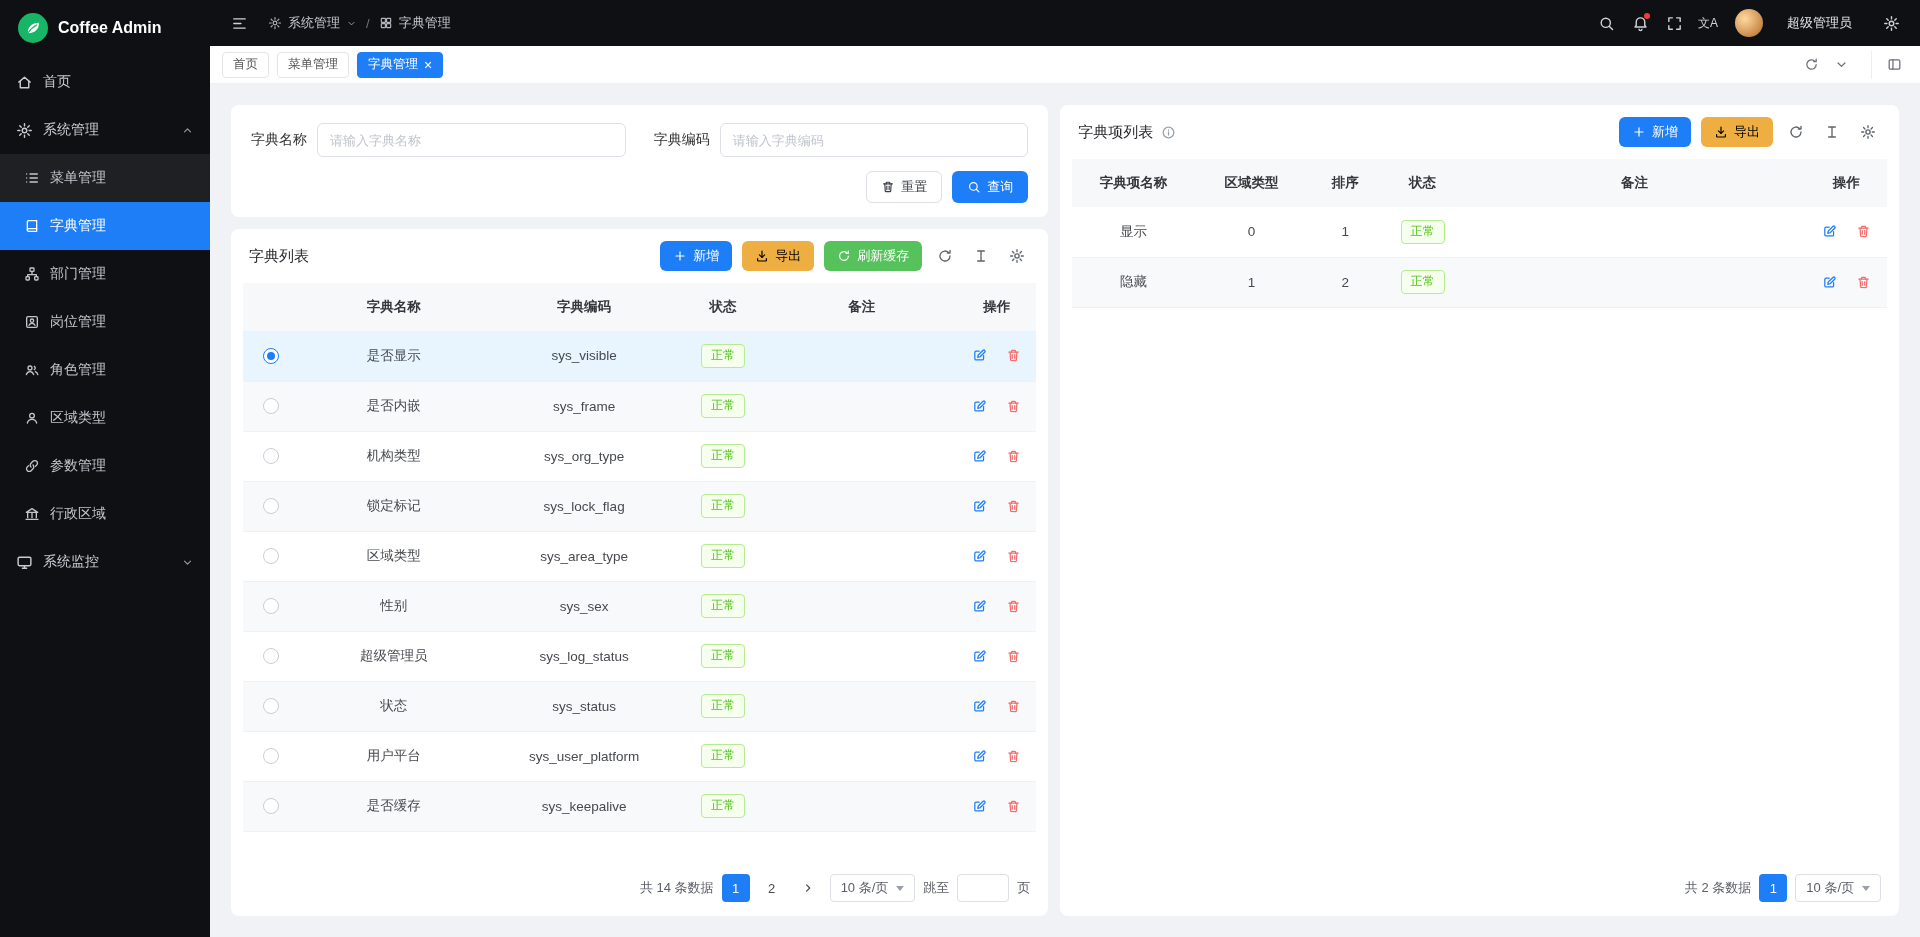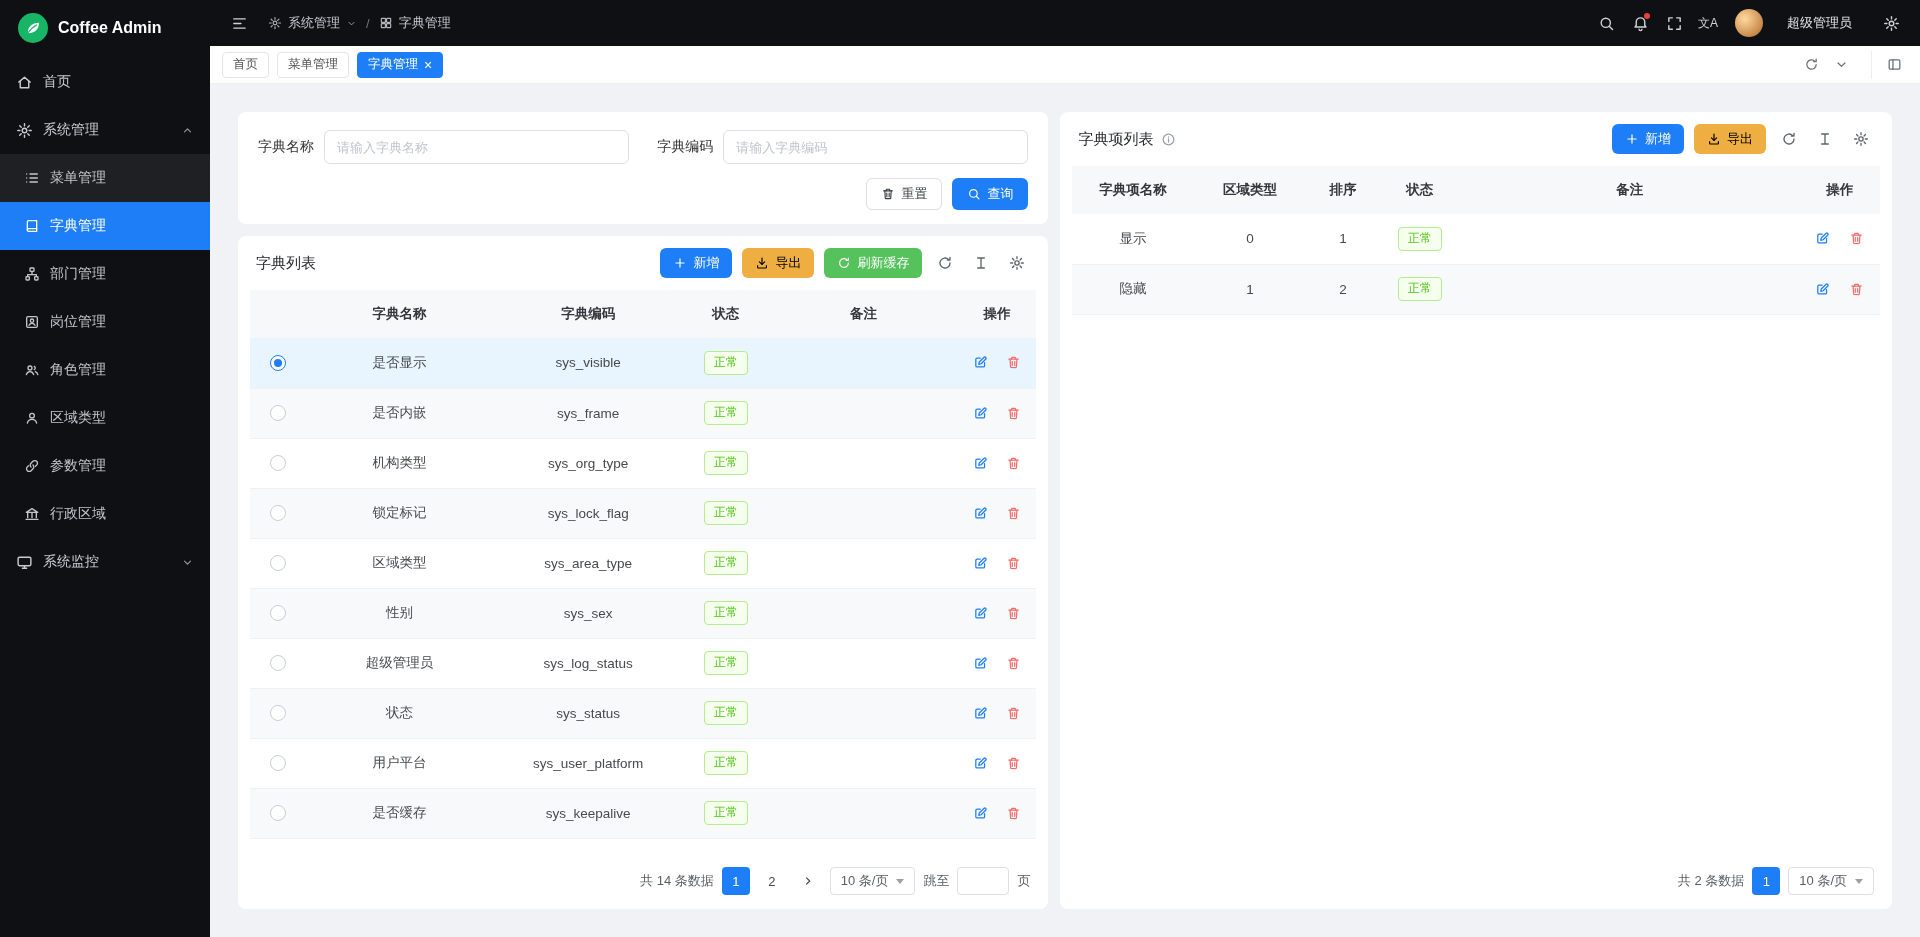--- a/index.html
+++ b/index.html
@@ -53,21 +53,21 @@
        font-size:12.5px;color:#555;background:#fff;cursor:pointer;white-space:nowrap}
   .tab .close{display:none;font-size:14px;line-height:1;cursor:pointer}
   .tab.selected{background:var(--primary);border-color:var(--primary);color:#fff}
   .tab.selected .close{display:inline}
   .tab-tools{margin-left:auto;display:flex;align-items:center;gap:2px}
   .tab-tools .icon-btn,.tab-corner .icon-btn{width:28px;height:28px;color:#6a6f76}
   .tab-tools svg,.tab-corner svg{width:15px;height:15px}
   .tab-corner{border-left:1px solid #eceef1;margin-left:8px;padding-left:8px}
 
   
-  .content{flex:1;display:flex;gap:12px;padding:28px;min-height:0}
+  .content{flex:1;display:flex;gap:12px;padding:21px;min-height:0}
   .col-left{flex:0 0 49%;display:flex;flex-direction:column;gap:12px;min-width:0}
   .col-right{flex:1;display:flex;min-width:0}
   .card{background:#fff;border-radius:8px}
 
   .search-card{padding:18px 20px 14px}
   .form-row{display:flex;gap:28px}
   .form-item{display:flex;align-items:center;gap:10px;flex:1;min-width:0}
   .form-item label{font-size:14px;font-weight:500;color:#333;white-space:nowrap}
   .form-item input{flex:1;height:34px;border:1px solid #dcdfe6;border-radius:6px;padding:0 12px;font-size:13px;
                    color:#333;outline:none;min-width:0;font-family:inherit}

